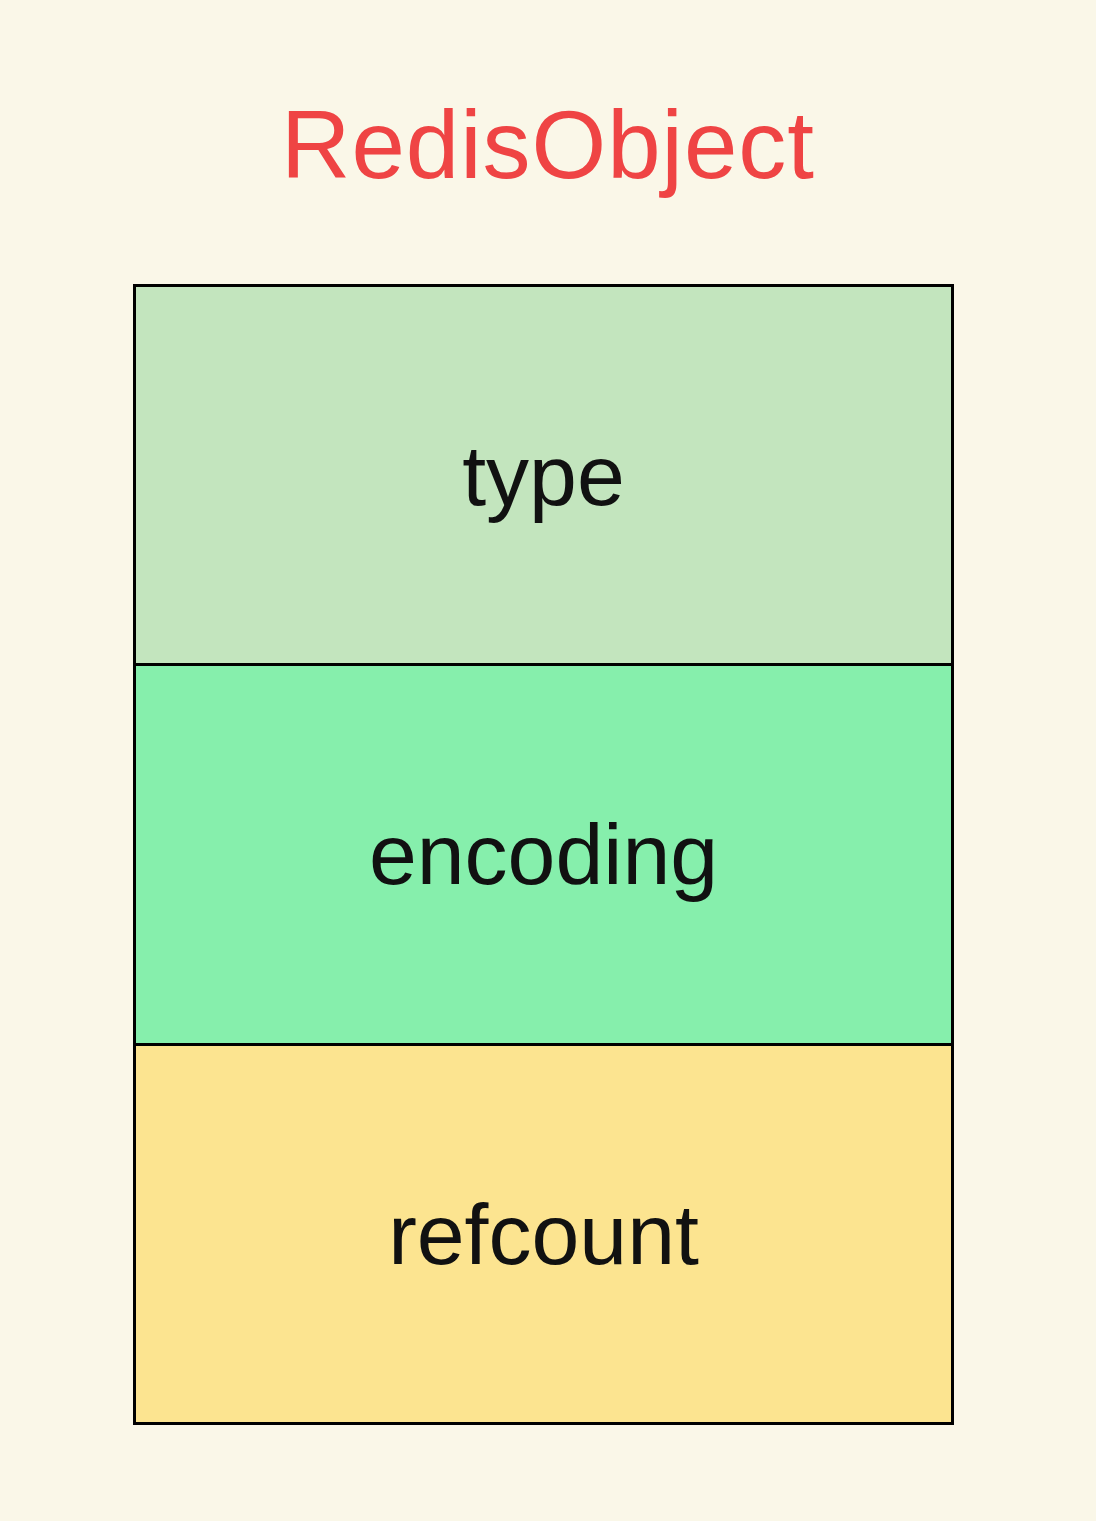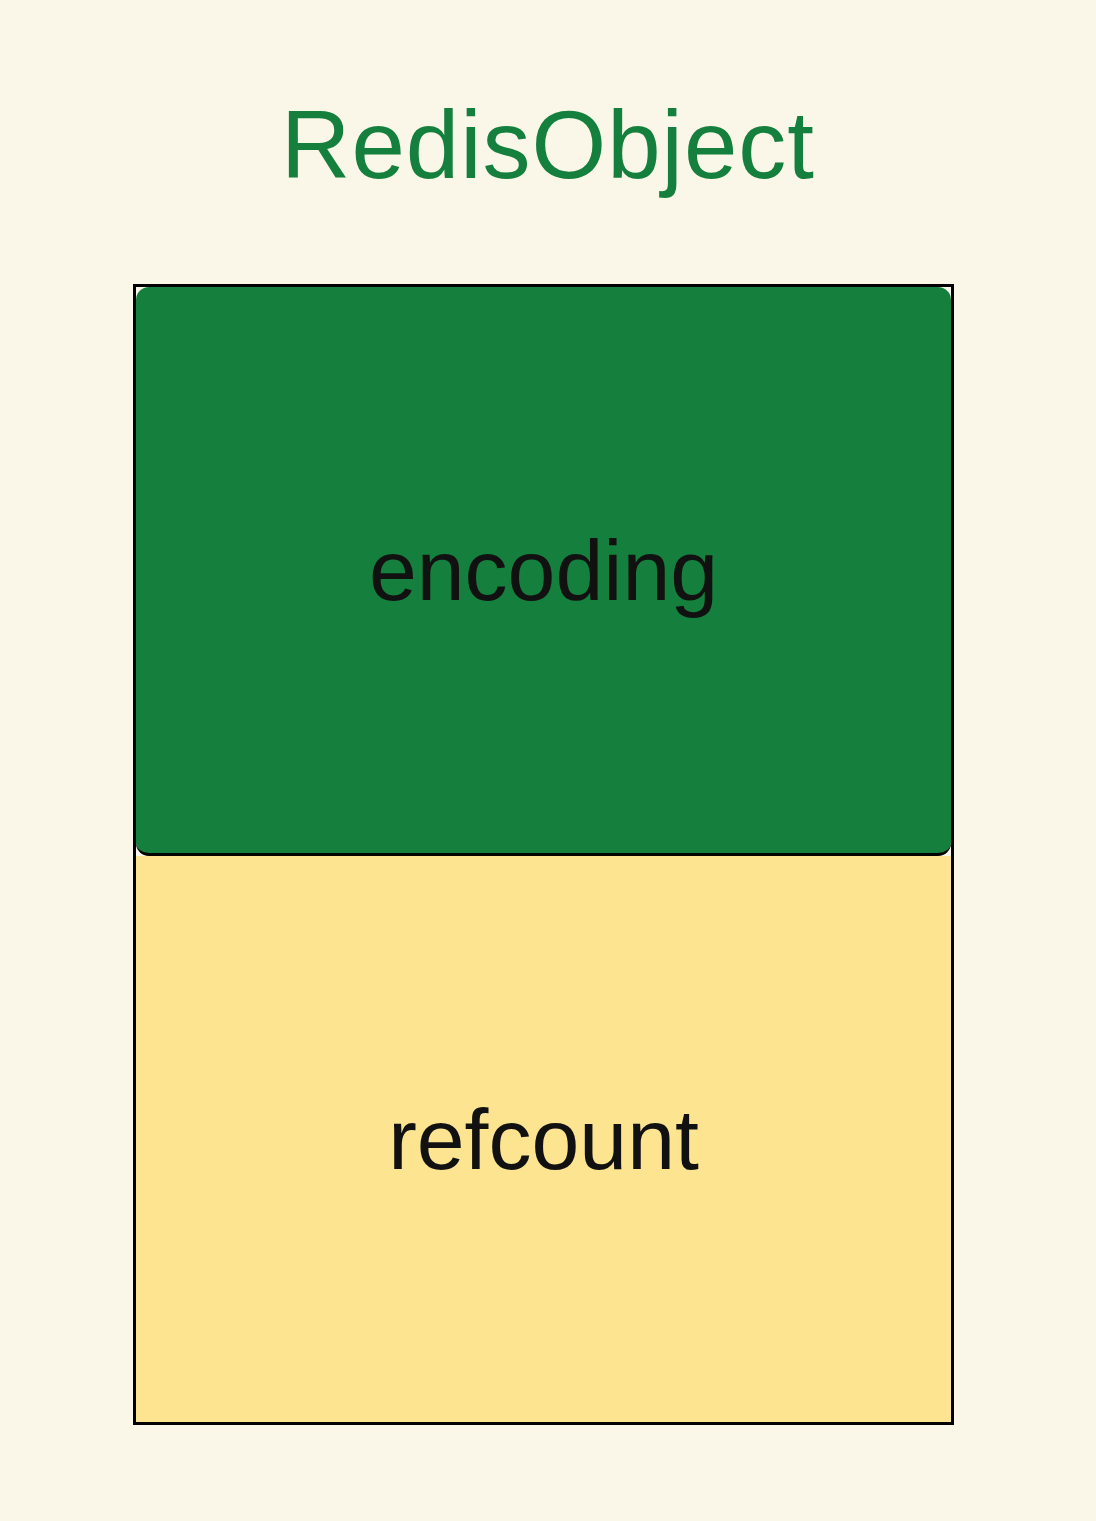--- a/index.html
+++ b/index.html
@@ -17,21 +17,21 @@
     width: 1096px;
     height: 1521px;
   }
   .title {
     margin: 0;
     padding-top: 92px;
     text-align: center;
     font-size: 96px;
     font-weight: 400;
     letter-spacing: 1px;
-    color: #15803d;
+    color: #ef4444;
     line-height: 1.1;
   }
   .struct-table {
     position: absolute;
     left: 133px;
     top: 284px;
     width: 815px;
     height: 1135px;
     border: 3px solid #000000;
     display: flex;
@@ -55,20 +55,23 @@
   }
 </style>
 </head>
 <body style="background: rgb(250, 247, 232);">
 
 <div class="page">
   <h1 class="title">RedisObject</h1>
 
   <div class="struct-table">
 
-      <div class="struct-row" style="background: #15803d; border-radius: 13px;">
+  <div class="struct-row" style="background: rgb(195, 229, 190);">
+        <span class="row-label">type</span>
+      </div>
+      <div class="struct-row" style="background: #86efac;">
         <span class="row-label">encoding</span>
       </div>
       <div class="struct-row" style="background: rgb(252, 228, 144);">
         <span class="row-label">refcount</span>
       </div>
     </div>
 </div>
 
 </body></html>

